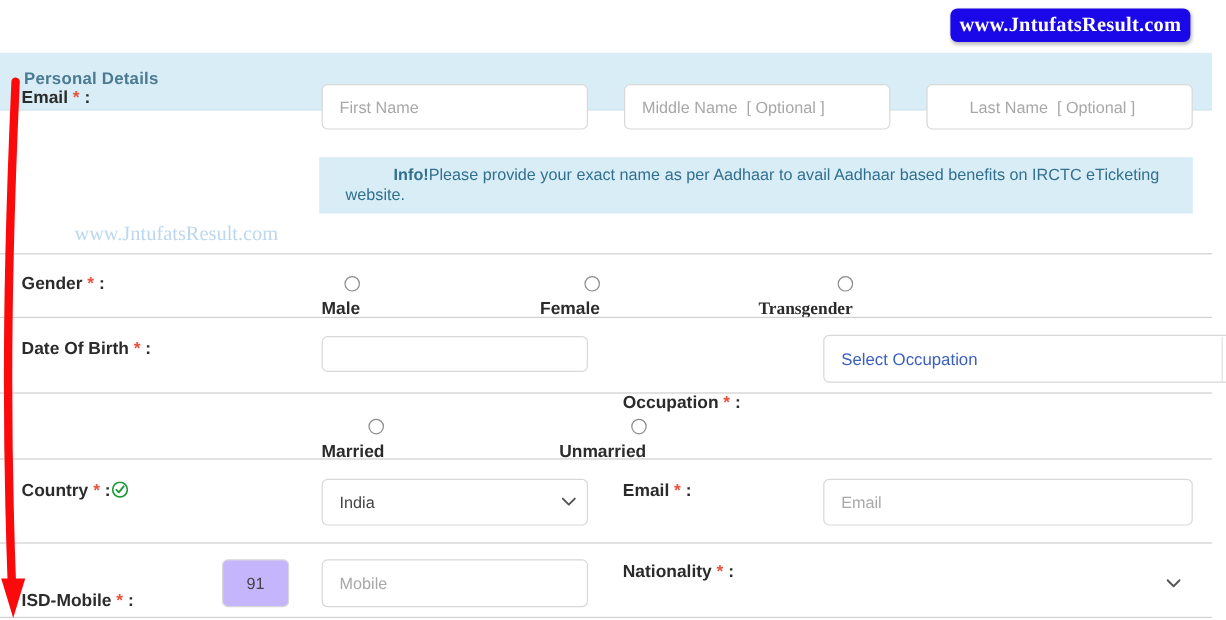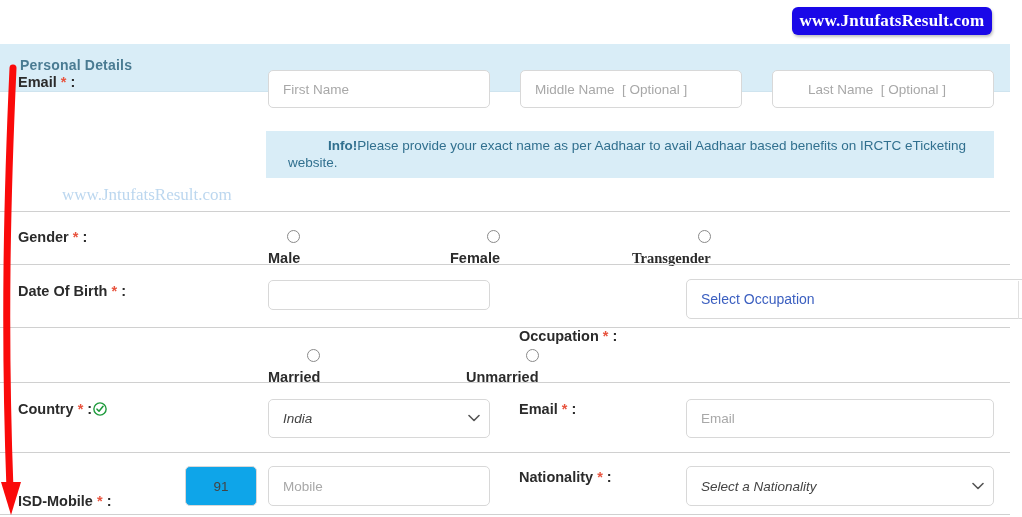--- a/index.html
+++ b/index.html
@@ -81,21 +81,21 @@
     position:absolute;
     box-sizing:border-box;
     background:#fff;
     border:1px solid #d8d8d8;
     border-radius:5px;
     font-family:"Liberation Sans", sans-serif;
     font-size:13.5px;
     color:#444;
     padding:0 30px 0 14px;
     outline:none;
-    appearance:none;font-style:italic;-webkit-appearance:none;
+    appearance:none;-webkit-appearance:none;
   }
   .chev{
     position:absolute;pointer-events:none;
     width:12px;height:8px;
   }
 
   
   .occ-box{
     position:absolute;left:686px;top:279px;width:368px;height:40px;
     box-sizing:border-box;border:1px solid #d8d8d8;border-radius:5px;background:#fff;
@@ -124,22 +124,22 @@
   
   .radio{position:absolute;display:flex;align-items:flex-end;gap:7px;flex-direction:column;}
   .radio .dot{
     width:13px;height:13px;border:1px solid #8a8a8a;border-radius:50%;
     background:#fff;box-sizing:border-box;flex:none;
   }
   .radio .rl{font-size:14.5px;font-weight:bold;color:#2b2b2b;white-space:nowrap;}
 
   
   .isd{
-    position:absolute;left:185px;top:466px;width:72px;height:40px;
-    box-sizing:border-box;background:#0ea5e9;border:1px solid #d8d8d8;border-radius:5px;
+    position:absolute;left:185px;top:466px;width:56px;height:40px;
+    box-sizing:border-box;background:#c4b5fd;border:1px solid #d8d8d8;border-radius:5px;
     display:flex;align-items:center;justify-content:center;
     font-size:13.5px;color:#444;text-align:center;
   }
 
   
   .arrow{position:absolute;left:0;top:0;width:60px;height:517px;pointer-events:none;}
 </style>
 </head>
 <body>
 
@@ -263,23 +263,20 @@
   </div>
 
   <input class="ti" style="left: 268px; top: 466px; width: 222px; height: 40px;" placeholder="Mobile">
 
   <div class="lbl" style="left:519px;top:469px;">
     <span>Nationality</span>
     <span class="req">*</span>
     <span>:</span>
   </div>
 
-  <select class="sel" style="left:686px;top:466px;width:308px;height:40px;">
-    <option>Select a Nationality</option>
-  </select>
   <svg class="chev" style="left:972px;top:482px;" viewBox="0 0 12 8">
       <path d="M1 1.5 L6 6.5 L11 1.5" fill="none" stroke="#555" stroke-width="1.6" stroke-linecap="round" stroke-linejoin="round"></path>
     </svg>
 
   <div class="divider d6"></div>
 
   <svg class="arrow" viewBox="0 0 60 517" preserveAspectRatio="none">
     <path d="M13 68 C 7 200, 4 330, 10 490" fill="none" stroke="#fa0a0a" stroke-width="7" stroke-linecap="round"></path>
     <path d="M1 482 L21 482 L11 515 Z" fill="#fa0a0a"></path>
   </svg>

